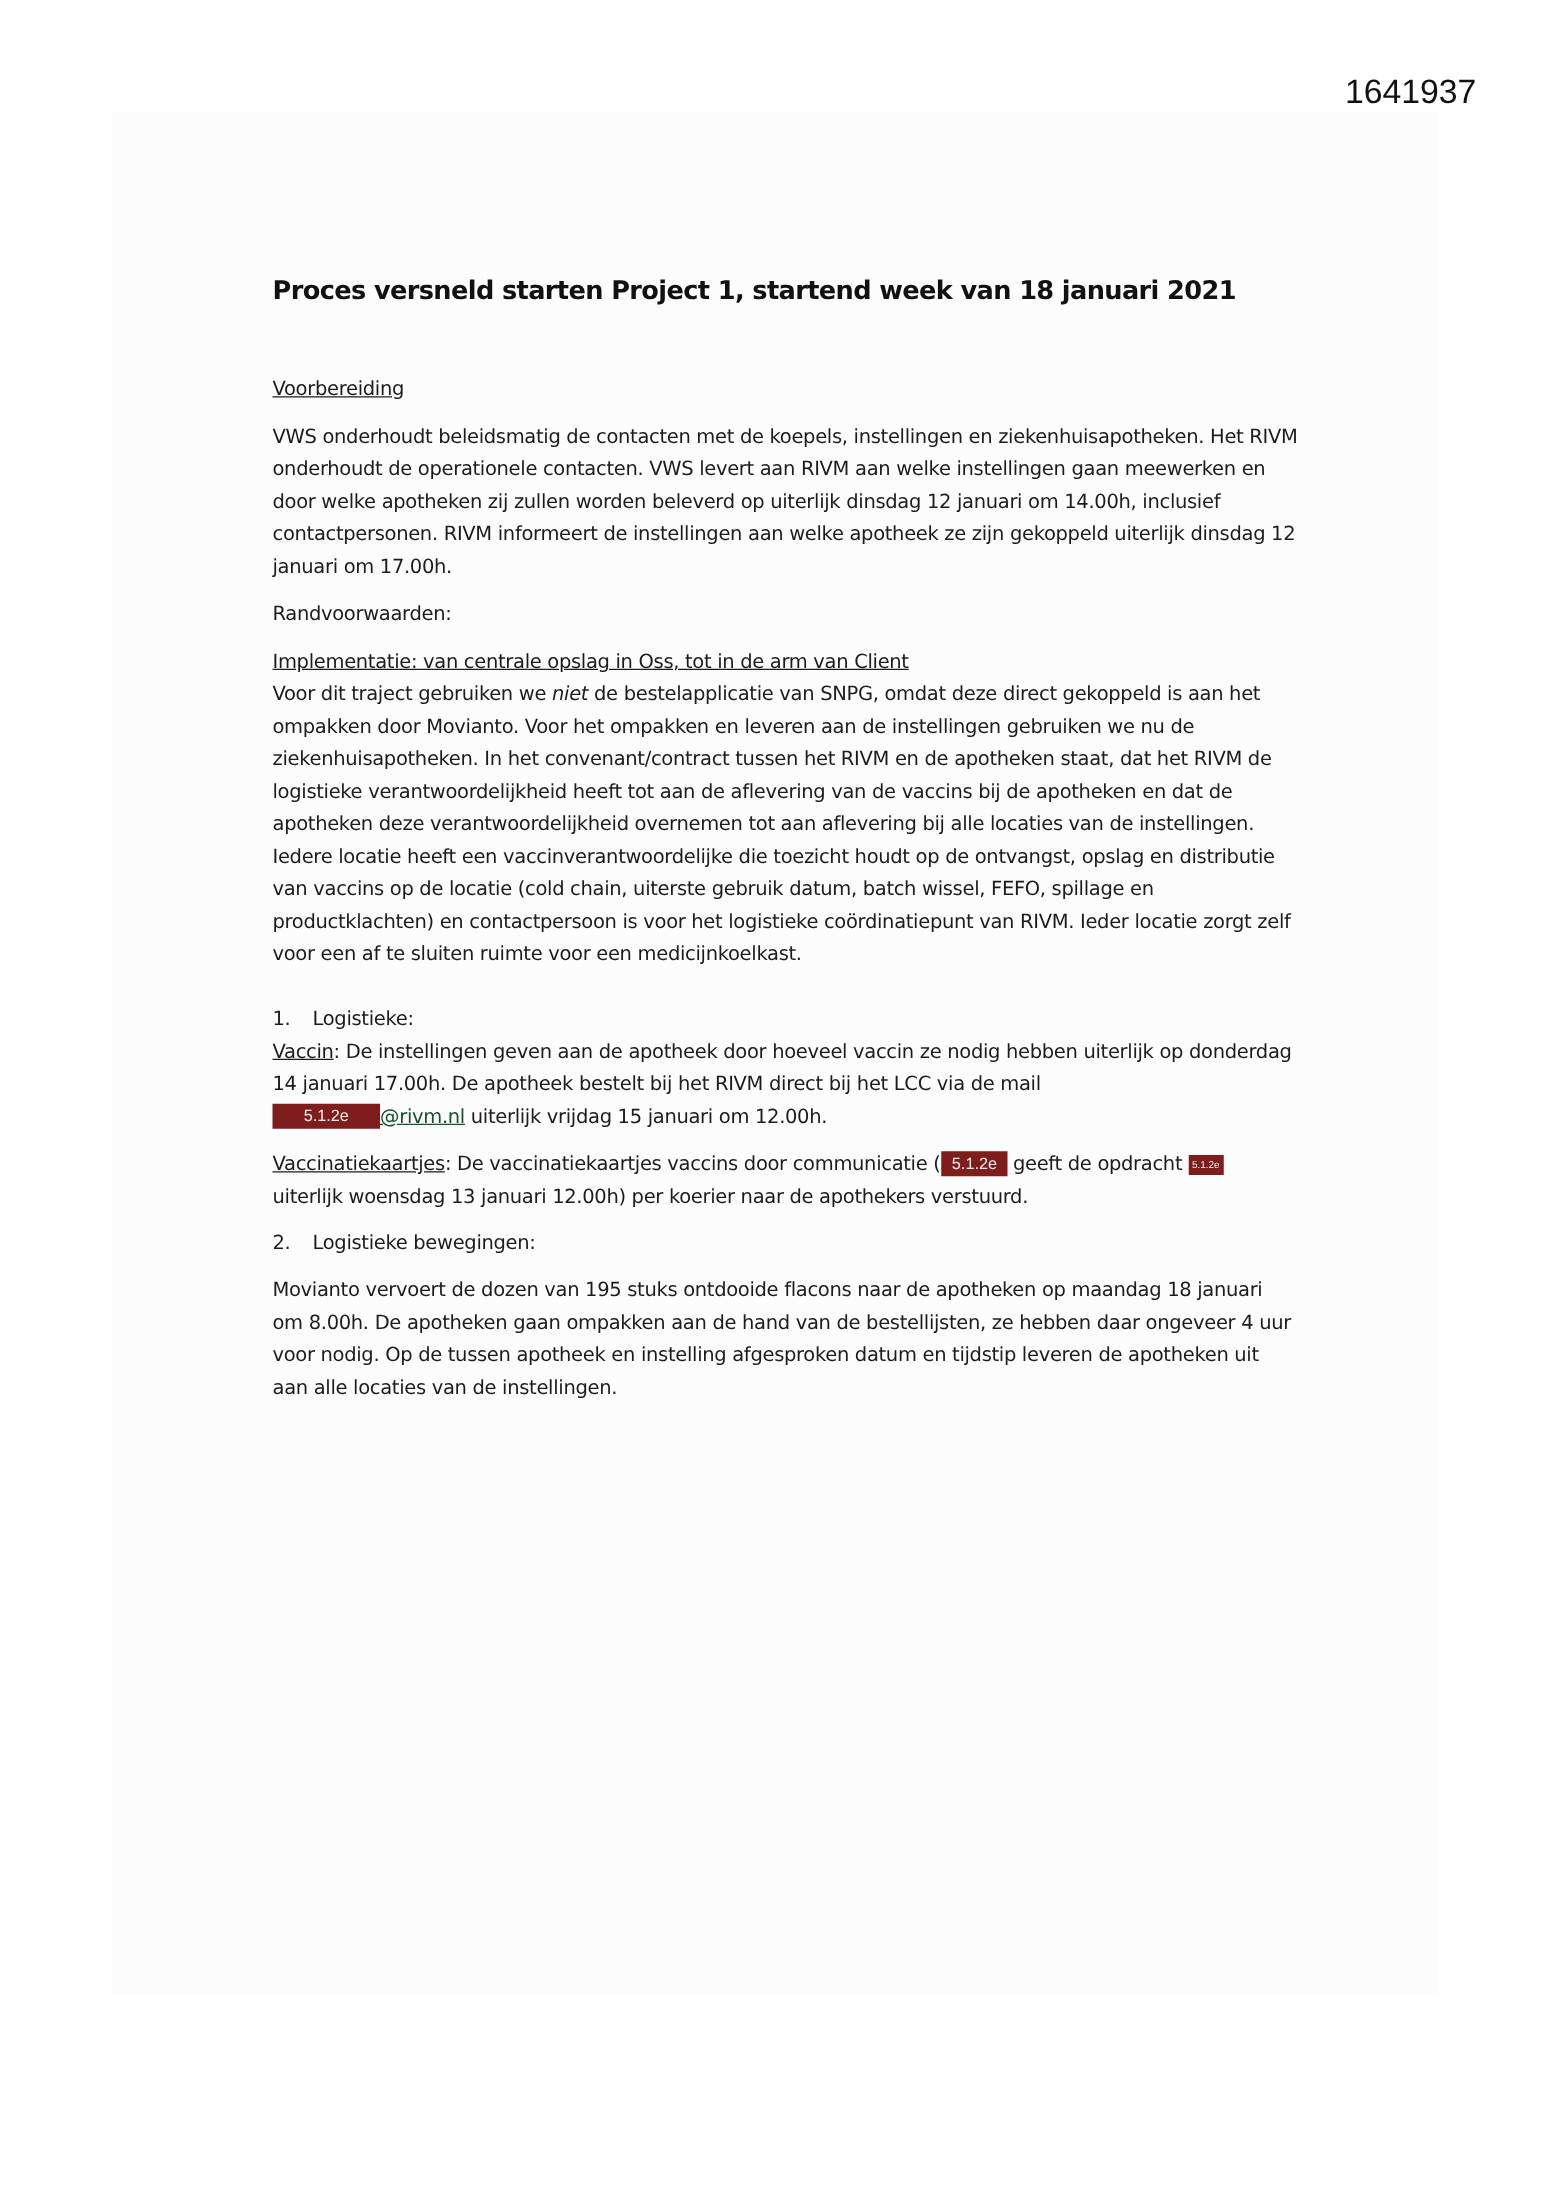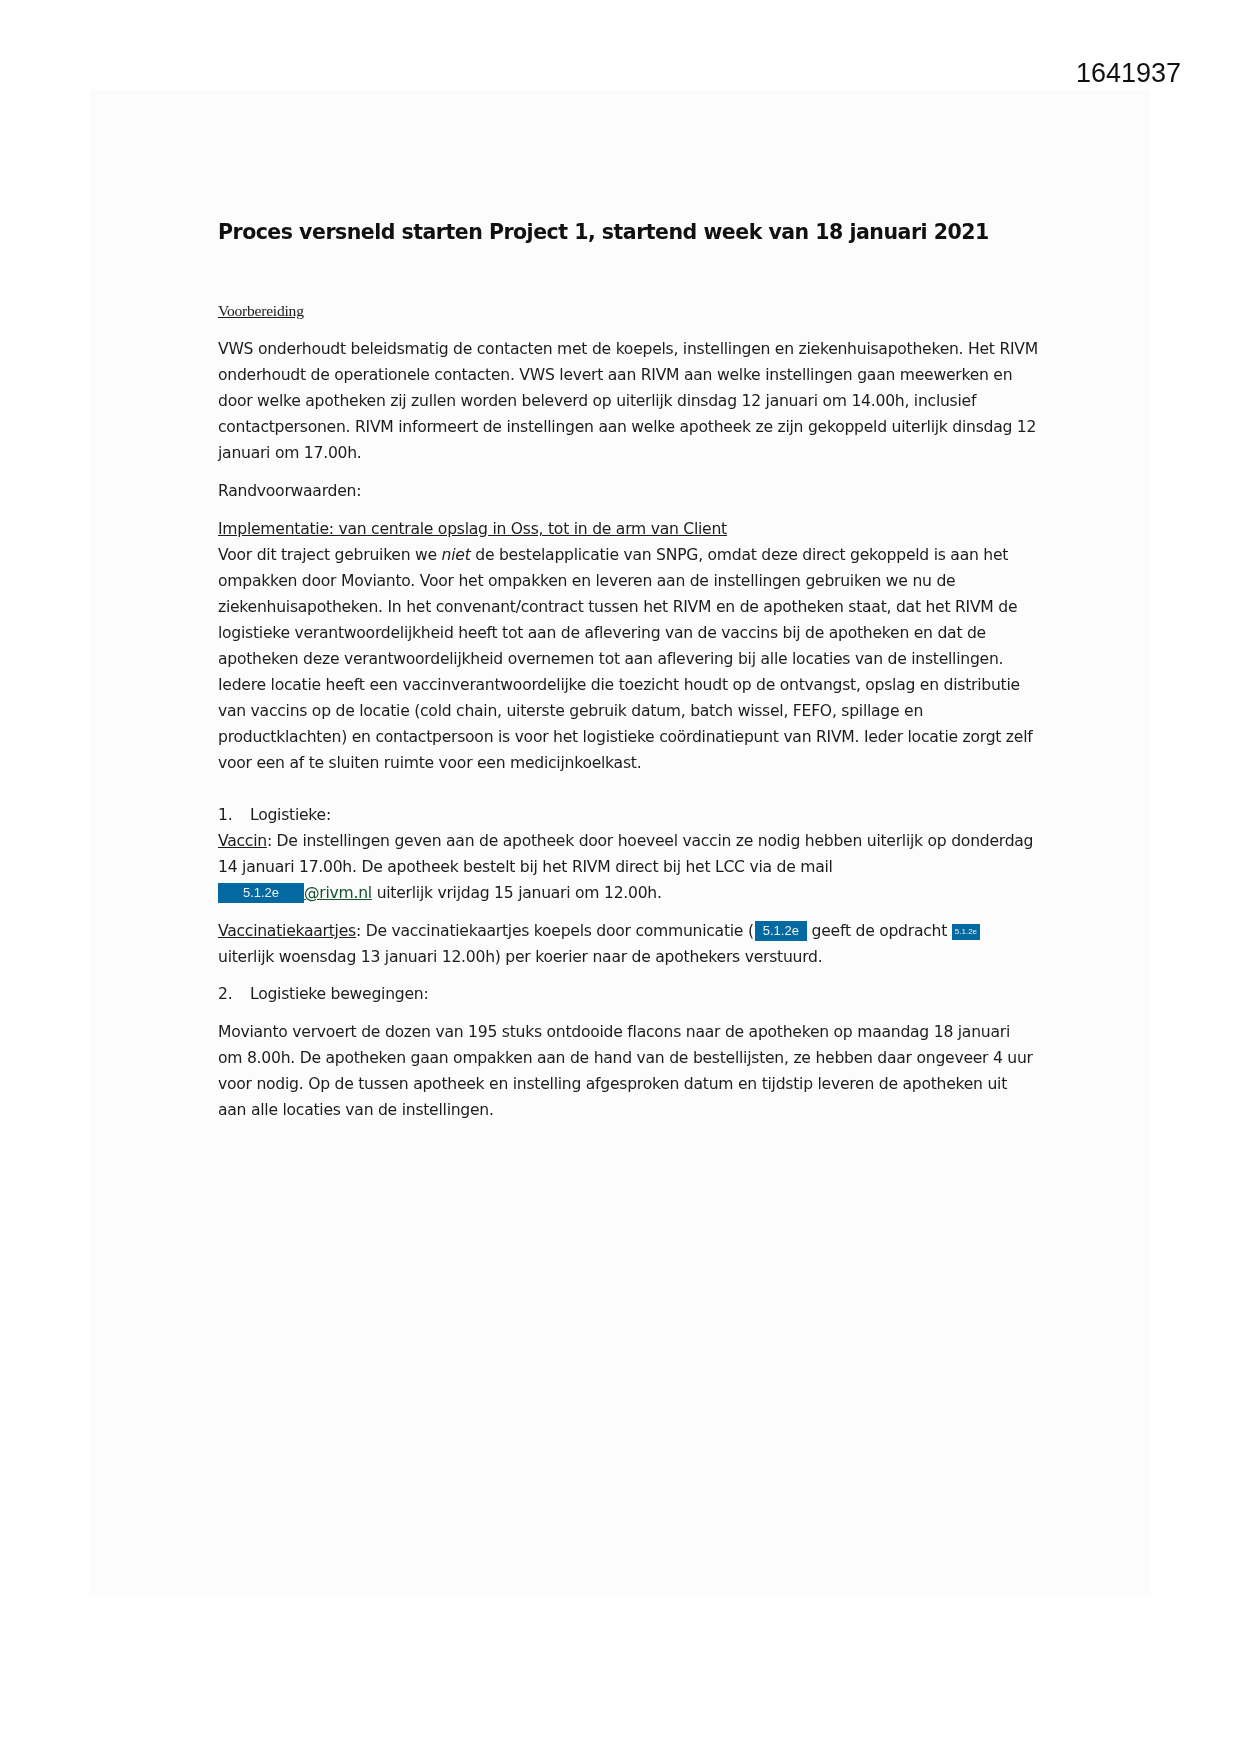--- a/index.html
+++ b/index.html
@@ -23,26 +23,26 @@
     font-size: 15.6px; line-height: 26px; color: #1c1c1c;
     letter-spacing: -0.25px;
   }
   .title {
     font-family: "DejaVu Sans", sans-serif; font-weight: bold;
     font-size: 20.5px; line-height: 28px; color: #111; margin: 0 0 12px 0;
     letter-spacing: -0.5px;
   }
   .u { text-decoration: underline; }
   p { margin: 0; }
-  .sec-heading { margin-top: 50px; font-family: Liberation Serif, serif; }
+  .sec-heading { margin-top: 50px; }
   .gap-sm { margin-top: 12px; }
   .num-item { margin-top: 26px; display: flex; }
   .num-item .num { width: 32px; }
   .redact {
-    display: inline-block; background: #0369a1; color: #f0f0f0;
+    display: inline-block; background: #7f1d1d; color: #f0f0f0;
     font-family: "Liberation Sans", sans-serif; font-size: 13px; line-height: 20px;
     vertical-align: 1px; text-align: center; letter-spacing: 0;
   }
   .redact.wide { width: 86px; }
   .redact.mid { padding: 0 8px; margin-left: 1px; }
   .redact.small { font-size: 8px; line-height: 14px; padding: 1px 3px; vertical-align: 2px; }
   .link { color: #14532d; text-decoration: underline; }
   em { }
 </style>
 </head>
@@ -63,21 +63,21 @@
   <p><span>Voor dit traject gebruiken we </span><em>niet</em><span> de bestelapplicatie van SNPG, omdat deze direct gekoppeld is aan het ompakken door Movianto. Voor het ompakken en leveren aan de instellingen gebruiken we nu de ziekenhuisapotheken. In het convenant/contract tussen het RIVM en de apotheken staat, dat het RIVM de logistieke verantwoordelijkheid heeft tot aan de aflevering van de vaccins bij de apotheken en dat de apotheken deze verantwoordelijkheid overnemen tot aan aflevering bij alle locaties van de instellingen. Iedere locatie heeft een vaccinverantwoordelijke die toezicht houdt op de ontvangst, opslag en distributie van vaccins op de locatie (cold chain, uiterste gebruik datum, batch wissel, FEFO, spillage en productklachten) en contactpersoon is voor het logistieke coördinatiepunt van RIVM. Ieder locatie zorgt zelf voor een af te sluiten ruimte voor een medicijnkoelkast.</span></p>
 
   <div class="num-item" style="margin-top:26px">
     <span class="num">1.</span>
     <span>Logistieke:</span>
   </div>
 
   <p style=""><span class="u">Vaccin</span><span>: De instellingen geven aan de apotheek door hoeveel vaccin ze nodig hebben uiterlijk op donderdag 14 januari 17.00h. De apotheek bestelt bij het RIVM direct bij het LCC via de mail</span><br><span class="redact wide">5.1.2e</span><span class="link">@rivm.nl</span><span> uiterlijk vrijdag 15 januari om 12.00h.</span></p>
 
 
-  <p class="gap-sm"><span class="u">Vaccinatiekaartjes</span><span>: De vaccinatiekaartjes koepels door communicatie (</span><span class="redact mid">5.1.2e</span><span> geeft de opdracht </span><span class="redact small">5.1.2e</span><span> uiterlijk woensdag 13 januari 12.00h) per koerier naar de apothekers verstuurd.</span></p>
+  <p class="gap-sm"><span class="u">Vaccinatiekaartjes</span><span>: De vaccinatiekaartjes vaccins door communicatie (</span><span class="redact mid">5.1.2e</span><span> geeft de opdracht </span><span class="redact small">5.1.2e</span><span> uiterlijk woensdag 13 januari 12.00h) per koerier naar de apothekers verstuurd.</span></p>
 
   <div class="num-item" style="margin-top:11px">
     <span class="num">2.</span>
     <span>Logistieke bewegingen:</span>
   </div>
 
   <p style="margin-top:12px">Movianto vervoert de dozen van 195 stuks ontdooide flacons naar de apotheken op maandag 18 januari om 8.00h. De apotheken gaan ompakken aan de hand van de bestellijsten, ze hebben daar ongeveer 4 uur voor nodig. Op de tussen apotheek en instelling afgesproken datum en tijdstip leveren de apotheken uit aan alle locaties van de instellingen.</p>
 </div>
 
 </body></html>

